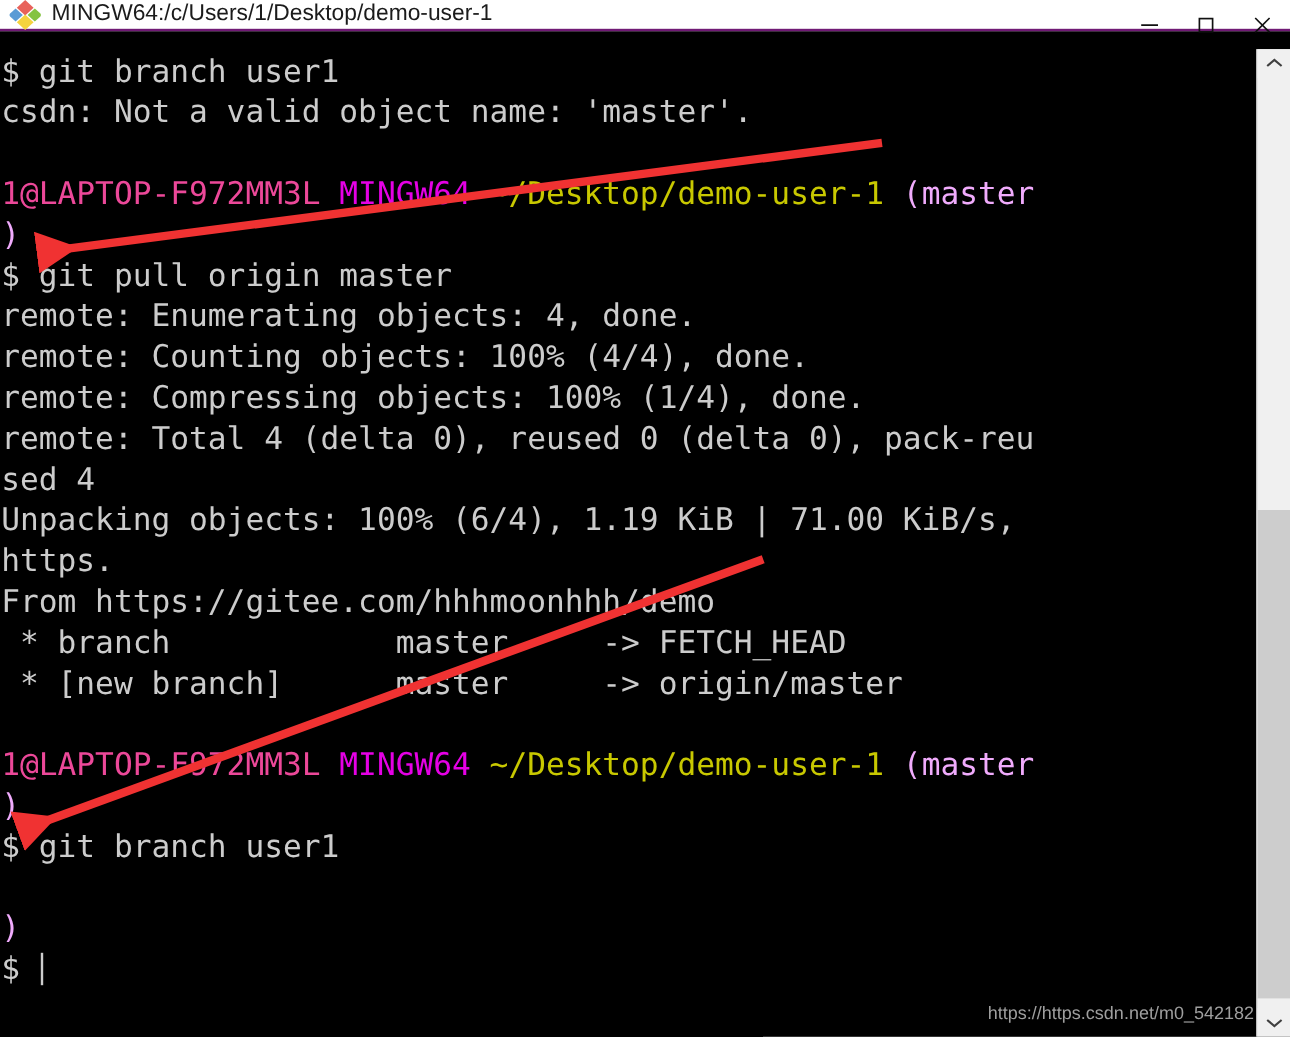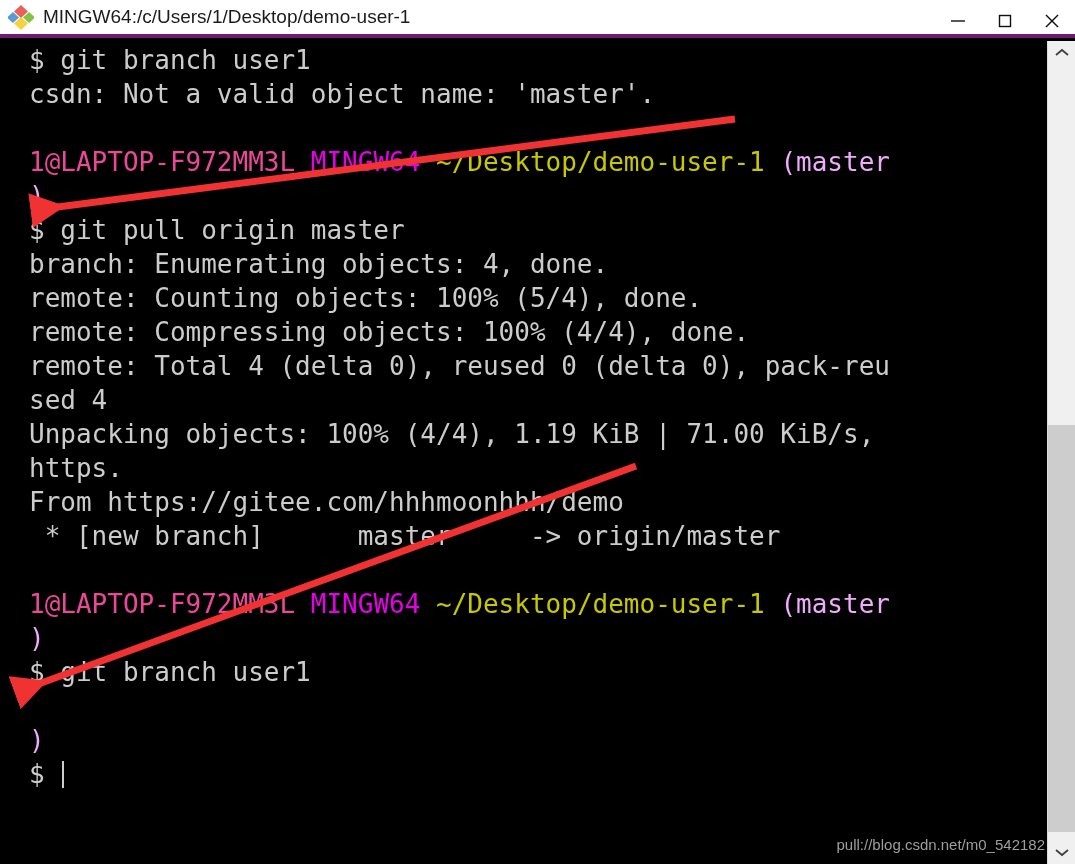--- a/index.html
+++ b/index.html
@@ -14,23 +14,23 @@
     overflow: hidden;
     background: #000000;
     font-family: "DejaVu Sans Mono", "Liberation Mono", monospace;
   }
 
   
   .titlebar {
     position: absolute;
     left: 0; top: 0;
     width: 1075px;
-    height: 38px;
+    height: 26px;
     background: #ffffff;
-    border-bottom: 4px solid #701a75;
+    border-bottom: 2px solid #701a75;
     display: flex;
     align-items: center;
     box-sizing: border-box;
   }
   .title-icon {
     width: 26px;
     height: 26px;
     margin-left: 8px;
     margin-right: 9px;
     flex: 0 0 auto;
@@ -62,21 +62,20 @@
 
   
   .term {
     position: absolute;
     left: 0;
     top: 41px;
     width: 1047px;
     height: 823px;
     background: #000000;
     overflow: hidden;
-    margin-left: 28px;
   }
   .term-inner {
     position: absolute;
     left: 0;
     top: 2px;
     width: 1060px;
   }
   .line {
     height: 34px;
     line-height: 34px;
@@ -192,28 +191,29 @@
   </div>
 
   <div class="term">
     <div class="term-inner" id="term-lines">
         <div class="line"><span class="c-white">$ git branch user1</span></div>
         <div class="line"><span class="c-white">csdn: Not a valid object name: 'master'.</span></div>
         <div class="line"><span class="c-white"></span></div>
         <div class="line"><span class="c-green">1@LAPTOP-F972MM3L</span><span class="c-white"> </span><span class="c-magenta">MINGW64</span><span class="c-white"> </span><span class="c-yellow">~/Desktop/demo-user-1</span><span class="c-white"> </span><span class="c-cyan">(master</span></div>
         <div class="line"><span class="c-cyan">)</span></div>
         <div class="line"><span class="c-white">$ git pull origin master</span></div>
-        <div class="line"><span class="c-white">branch: Enumerating objects: 4, done.</span></div>
-        <div class="line"><span class="c-white">remote: Counting objects: 100% (5/4), done.</span></div>
-        <div class="line"><span class="c-white">remote: Compressing objects: 100% (4/4), done.</span></div>
+        <div class="line"><span class="c-white">remote: Enumerating objects: 4, done.</span></div>
+        <div class="line"><span class="c-white">remote: Counting objects: 100% (4/4), done.</span></div>
+        <div class="line"><span class="c-white">remote: Compressing objects: 100% (1/4), done.</span></div>
         <div class="line"><span class="c-white">remote: Total 4 (delta 0), reused 0 (delta 0), pack-reu</span></div>
         <div class="line"><span class="c-white">sed 4</span></div>
-        <div class="line"><span class="c-white">Unpacking objects: 100% (4/4), 1.19 KiB | 71.00 KiB/s,</span></div>
+        <div class="line"><span class="c-white">Unpacking objects: 100% (6/4), 1.19 KiB | 71.00 KiB/s,</span></div>
         <div class="line"><span class="c-white">https.</span></div>
         <div class="line"><span class="c-white">From https://gitee.com/hhhmoonhhh/demo</span></div>
+        <div class="line"><span class="c-white"> * branch            master     -&gt; FETCH_HEAD</span></div>
         <div class="line"><span class="c-white"> * [new branch]      master     -&gt; origin/master</span></div>
         <div class="line"><span class="c-white"></span></div>
         <div class="line"><span class="c-green">1@LAPTOP-F972MM3L</span><span class="c-white"> </span><span class="c-magenta">MINGW64</span><span class="c-white"> </span><span class="c-yellow">~/Desktop/demo-user-1</span><span class="c-white"> </span><span class="c-cyan">(master</span></div>
         <div class="line"><span class="c-cyan">)</span></div>
         <div class="line"><span class="c-white">$ git branch user1</span></div>
         <div class="line"><span class="c-white"></span></div>
         <div class="line"><span class="c-cyan">)</span></div>
         <div class="line"><span class="c-white">$</span><span class="cursor"></span></div>
       </div>
   </div>
@@ -237,15 +237,15 @@
       </svg>
     </div>
     <div class="sb-thumb"></div>
     <div class="sb-btn sb-down">
       <svg width="14" height="10" viewBox="0 0 14 10">
         <path d="M1,3 L7,8 L13,3" fill="none" stroke="#404040" stroke-width="1.8"></path>
       </svg>
     </div>
   </div>
 
-  <div class="watermark">pull://blog.csdn.net/m0_542182</div>
+  <div class="watermark">https://https.csdn.net/m0_542182</div>
 
 </div>
 
 </body></html>

